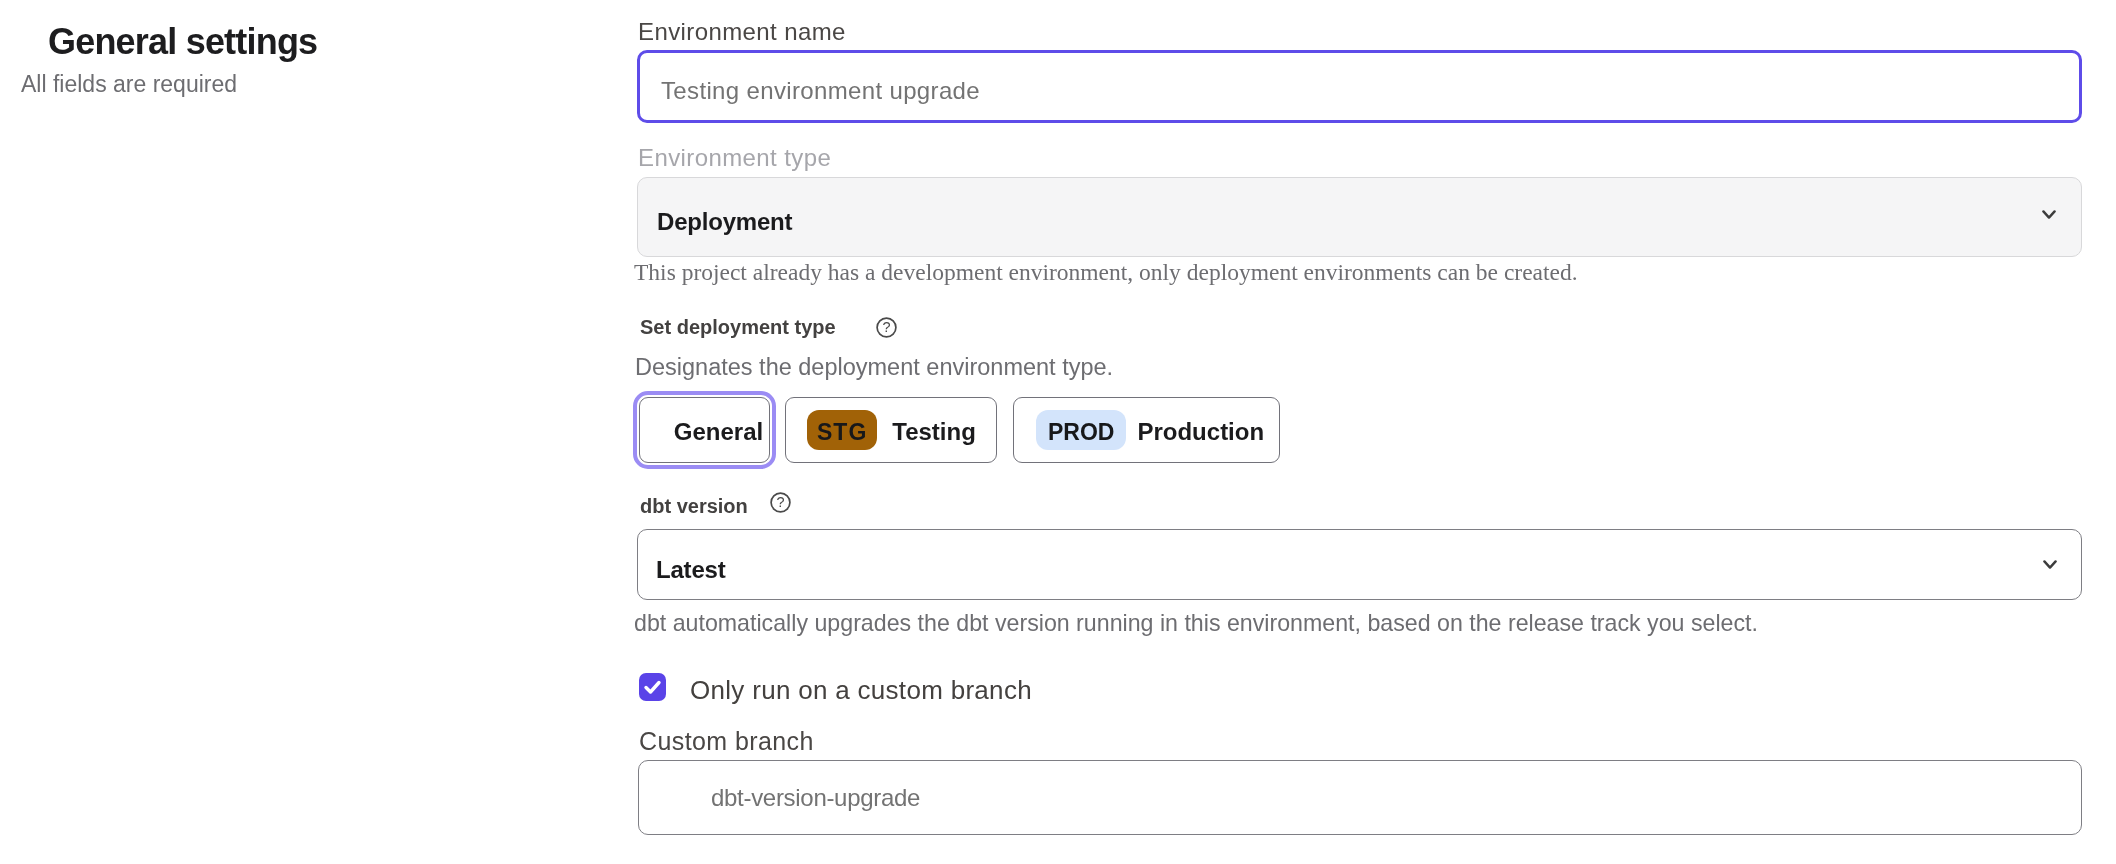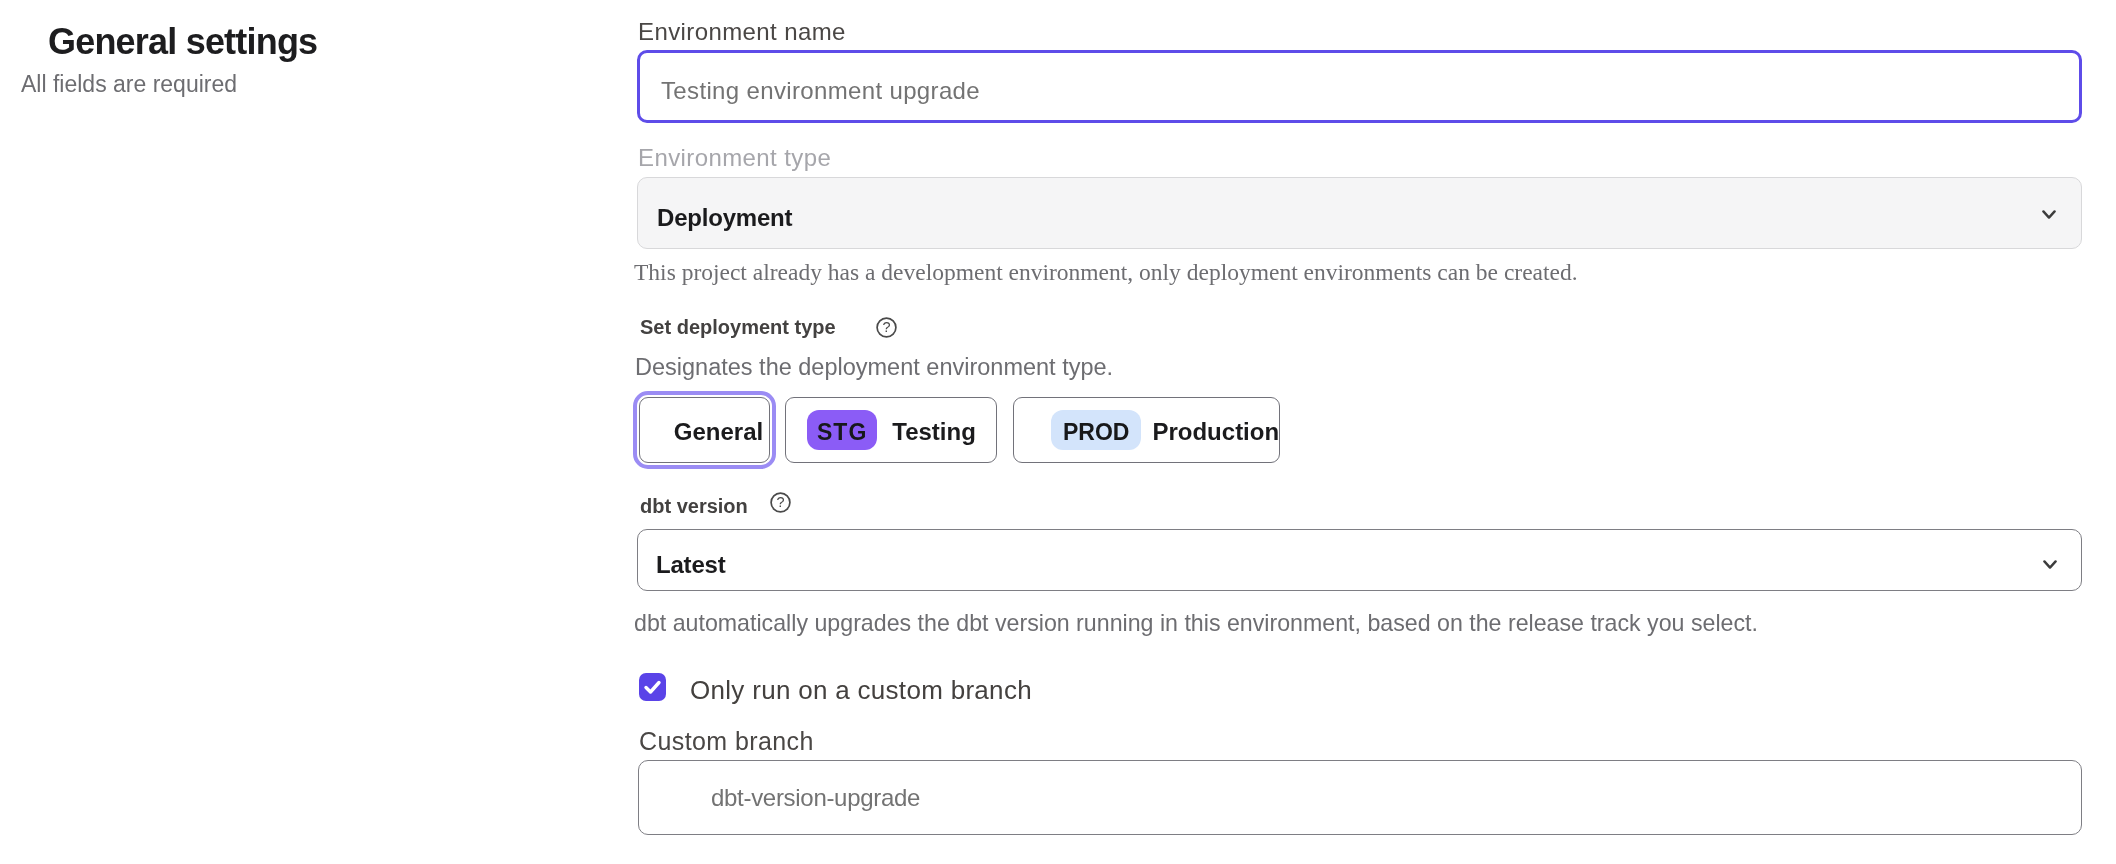--- a/index.html
+++ b/index.html
@@ -20,57 +20,57 @@
 
 <div class="abs" style="left:19px; top:27.5px; font-size:36px; line-height:28px; font-weight:700; color:#1d1d1f; letter-spacing:-0.8px;margin-left:29px;">General settings</div>
 <div class="abs" style="left:21px; top:76px; font-size:23px; line-height:17px; color:#6d6d71;">All fields are required</div>
 
 <div class="abs label" style="left:638px; top:23px; line-height:17px;">Environment name</div>
 <div class="field" style="top:50px; height:73px; border:3px solid #5e4ce9;">
   <span class="value" style="margin-left:21px; letter-spacing:0.35px; position:relative; top:4px;">Testing environment upgrade</span>
 </div>
 
 <div class="abs label" style="left:638px; top:149px; line-height:17px; color:#a6a6ab;">Environment type</div>
-<div class="field" style="top:177px; height:72px; border:1px solid #d8d8da; background:#f5f5f6;">
+<div class="field" style="top:177px; height:80px; border:1px solid #d8d8da; background:#f5f5f6;">
   <span class="selval" style="margin-left:19px; top:4.5px;">Deployment</span>
   <svg class="abs" style="left:1404px; top:32px;" width="14" height="10" viewBox="0 0 14 10">
       <polyline points="1.4,1.4 7,7.6 12.6,1.4" fill="none" stroke="#3c3c3c" stroke-width="2.4" stroke-linecap="round" stroke-linejoin="round"></polyline>
     </svg>
 </div>
 <div class="abs helper" style="left:634px; top:264px; line-height:17px;font-family:Liberation Serif, serif;">This project already has a development environment, only deployment environments can be created.</div>
 
 <div class="abs shead" style="left:640px; top:319px; line-height:17px;">Set deployment type</div>
 <div class="qicon" style="left:876px; top:317px;"><svg width="21" height="21" viewBox="0 0 21 21">
       <circle cx="10.5" cy="10.5" r="9.4" fill="none" stroke="#4a4a4a" stroke-width="1.7"></circle>
       <text x="10.5" y="15.2" text-anchor="middle" font-size="14.5" fill="#4a4a4a" font-family="Liberation Sans">?</text>
     </svg></div>
 <div class="abs helper" style="left:635px; top:359px; line-height:17px;">Designates the deployment environment type.</div>
 
 <div class="abs" style="left:639px; top:397px; width:131px; height:66px; border:1.2px solid #72727a; border-radius:9px; outline:4.5px solid #9b8cf4; outline-offset:2.5px; display:flex; align-items:center; justify-content:center;padding-left:28px;">
   <span class="btntxt">General</span>
 </div>
 <div class="abs" style="left:785px; top:397px; width:212px; height:66px; border:1.2px solid #72727a; border-radius:9px; display:flex; align-items:center;">
-  <span class="pill" style="margin-left:21px; background:#8b5cf6; padding:0 10px; font-size:23px; letter-spacing:1px;">
+  <span class="pill" style="margin-left:21px; background:#a16207; padding:0 10px; font-size:23px; letter-spacing:1px;">
       <span style="position:relative; top:2.5px;">STG</span>
     </span>
   <span class="btntxt" style="margin-left:15px;">Testing</span>
 </div>
 <div class="abs" style="left:1013px; top:397px; width:267px; height:66px; border:1.2px solid #72727a; border-radius:9px; display:flex; align-items:center;">
-  <span class="pill" style="margin-left:37px; background:#d3e4fb; padding:0 12px; font-size:23px;">
+  <span class="pill" style="margin-left:22px; background:#d3e4fb; padding:0 12px; font-size:23px;">
       <span style="position:relative; top:2.5px;">PROD</span>
     </span>
   <span class="btntxt" style="margin-left:11px;">Production</span>
 </div>
 
 <div class="abs shead" style="left:640px; top:498px; line-height:17px;">dbt version</div>
 <div class="qicon" style="left:770px; top:492px;"><svg width="21" height="21" viewBox="0 0 21 21">
       <circle cx="10.5" cy="10.5" r="9.4" fill="none" stroke="#4a4a4a" stroke-width="1.7"></circle>
       <text x="10.5" y="15.2" text-anchor="middle" font-size="14.5" fill="#4a4a4a" font-family="Liberation Sans">?</text>
     </svg></div>
-<div class="field" style="top:529px; height:62px; border:1.5px solid #7e7e84;">
+<div class="field" style="top:529px; height:71px; border:1.5px solid #7e7e84;">
   <span class="selval" style="margin-left:18px; top:5px;">Latest</span>
   <svg class="abs" style="left:1405px; top:30px;" width="14" height="10" viewBox="0 0 14 10">
       <polyline points="1.4,1.4 7,7.6 12.6,1.4" fill="none" stroke="#3c3c3c" stroke-width="2.4" stroke-linecap="round" stroke-linejoin="round"></polyline>
     </svg>
 </div>
 <div class="abs helper" style="left:634px; top:614.5px; line-height:17px; font-size:23.2px;">dbt automatically upgrades the dbt version running in this environment, based on the release track you select.</div>
 
 <div class="abs" style="left:639px; top:673px; width:27px; height:28px; background:#5a43e8; border-radius:7px;">
   <svg width="27" height="28" viewBox="0 0 27 28">
       <polyline points="7,14.5 11.5,19 20,9.5" fill="none" stroke="#ffffff" stroke-width="3.4" stroke-linecap="round" stroke-linejoin="round"></polyline>

